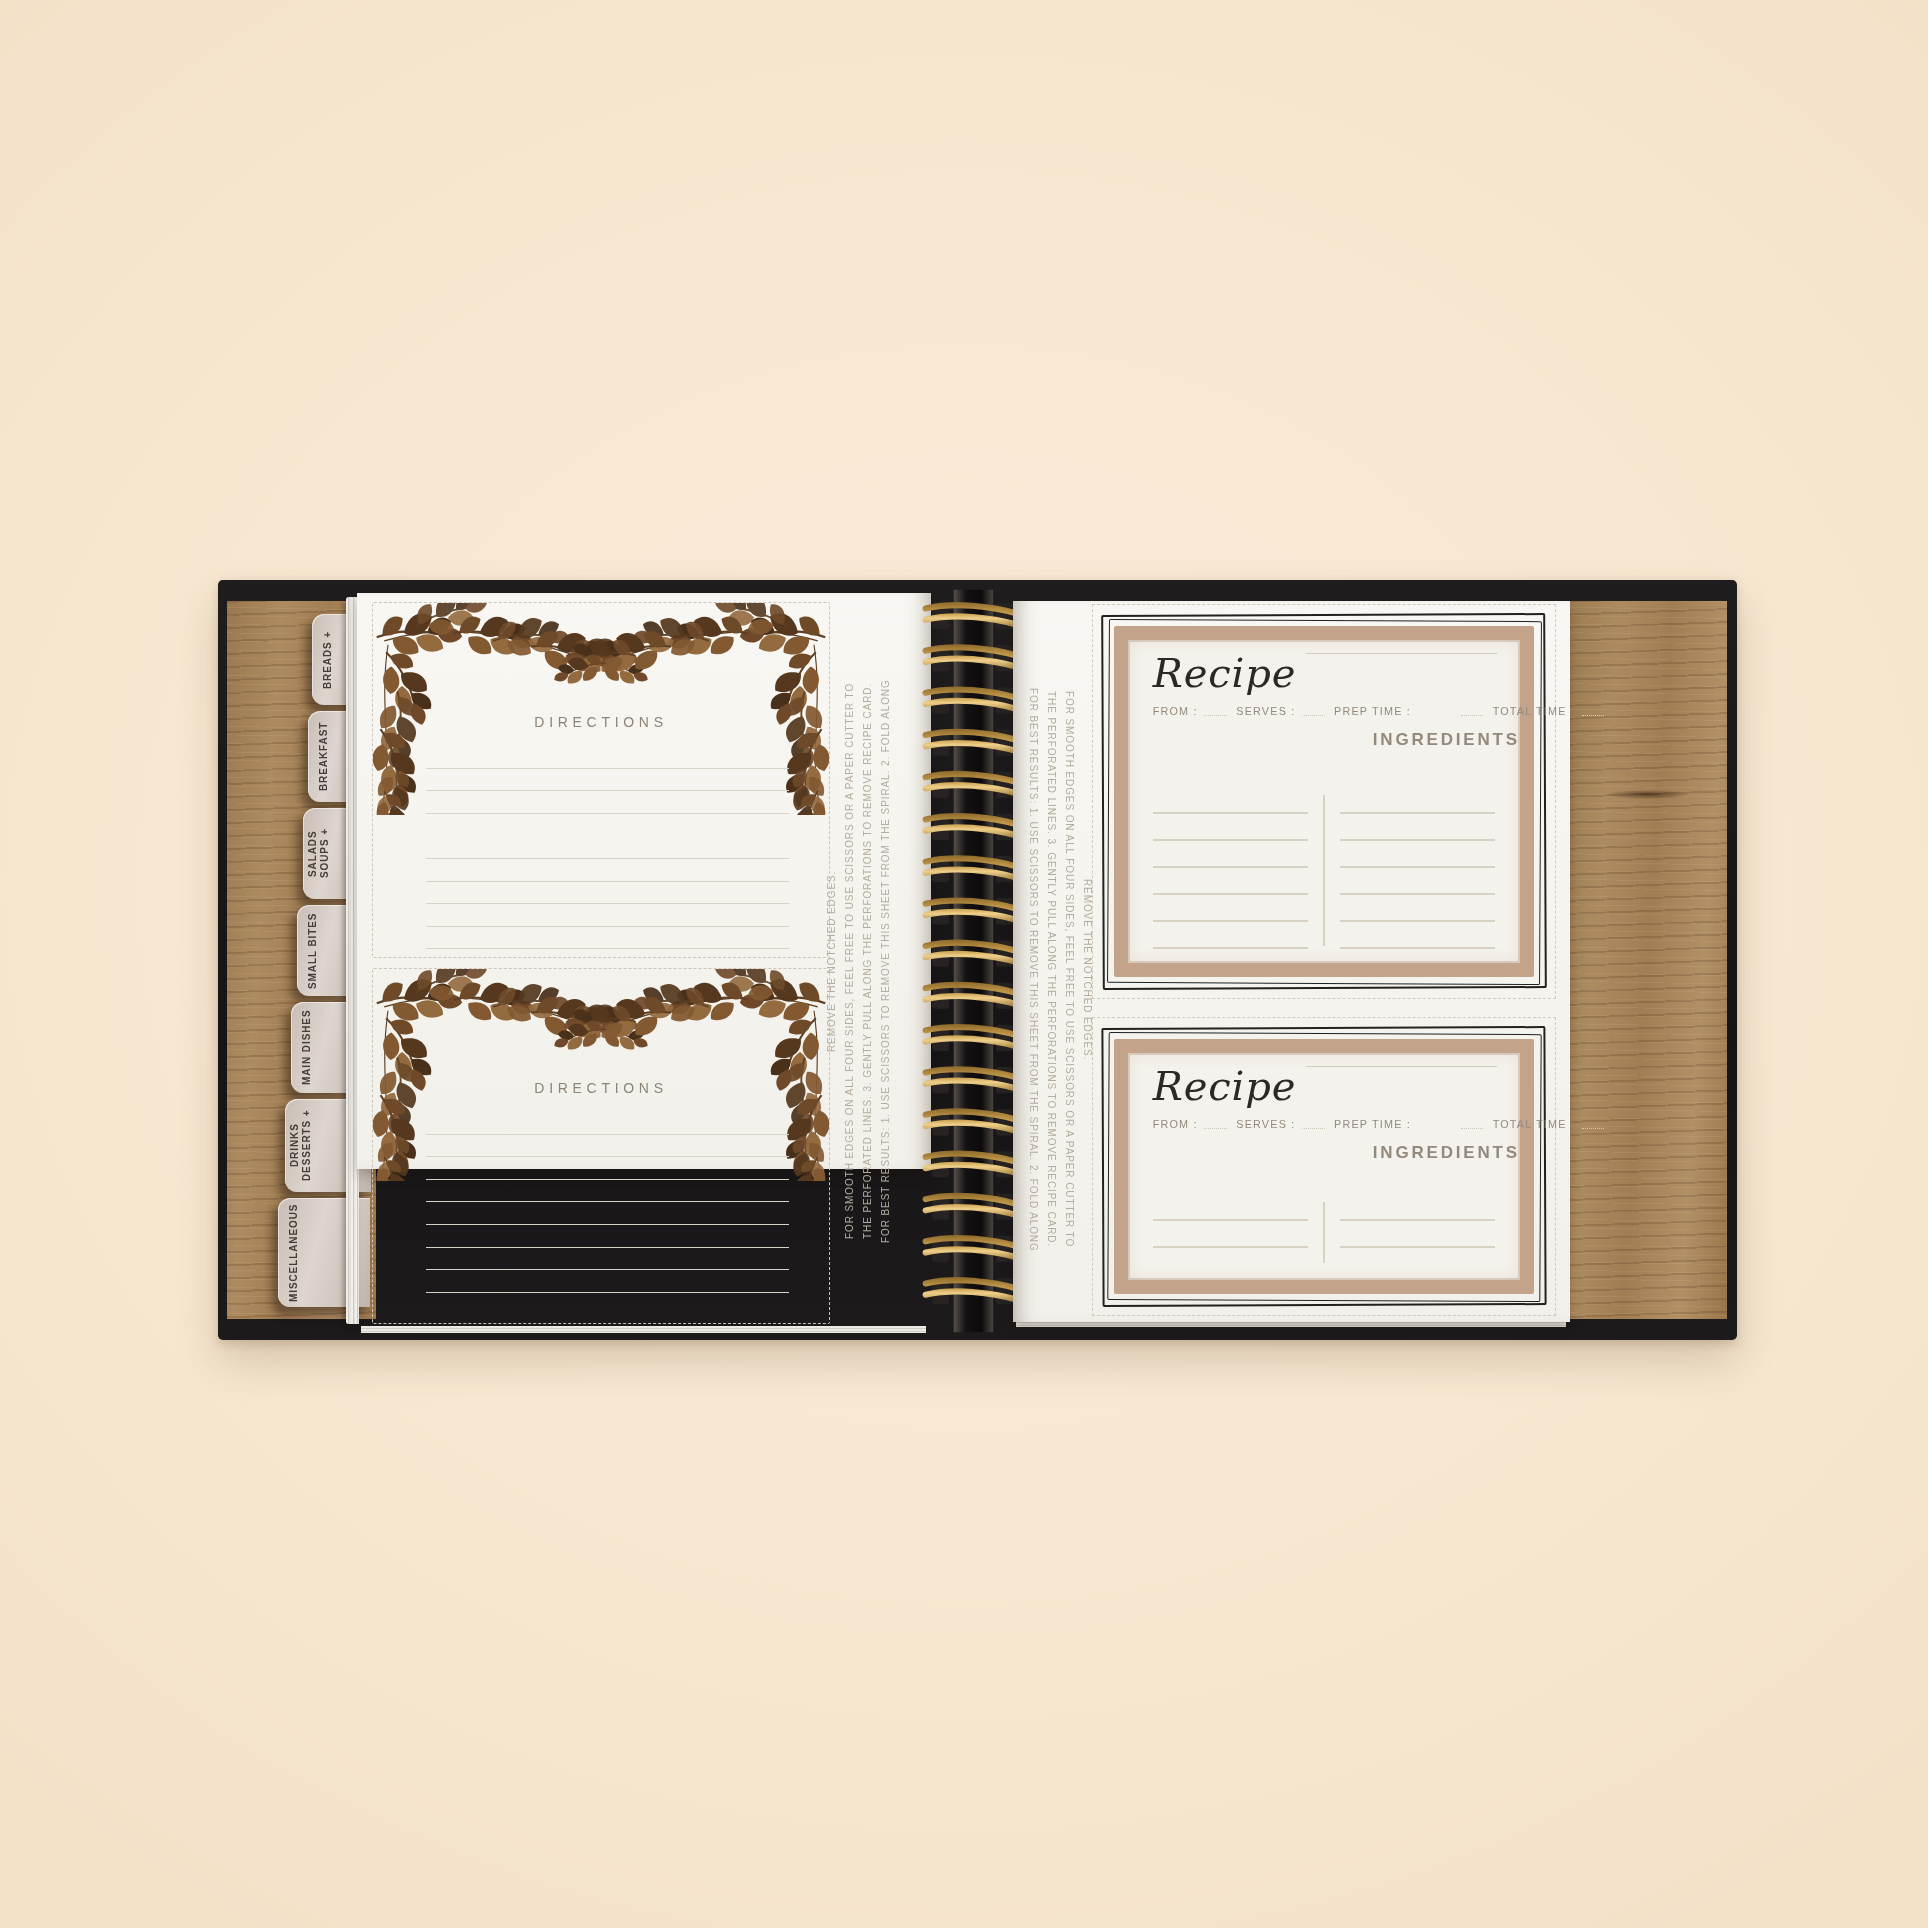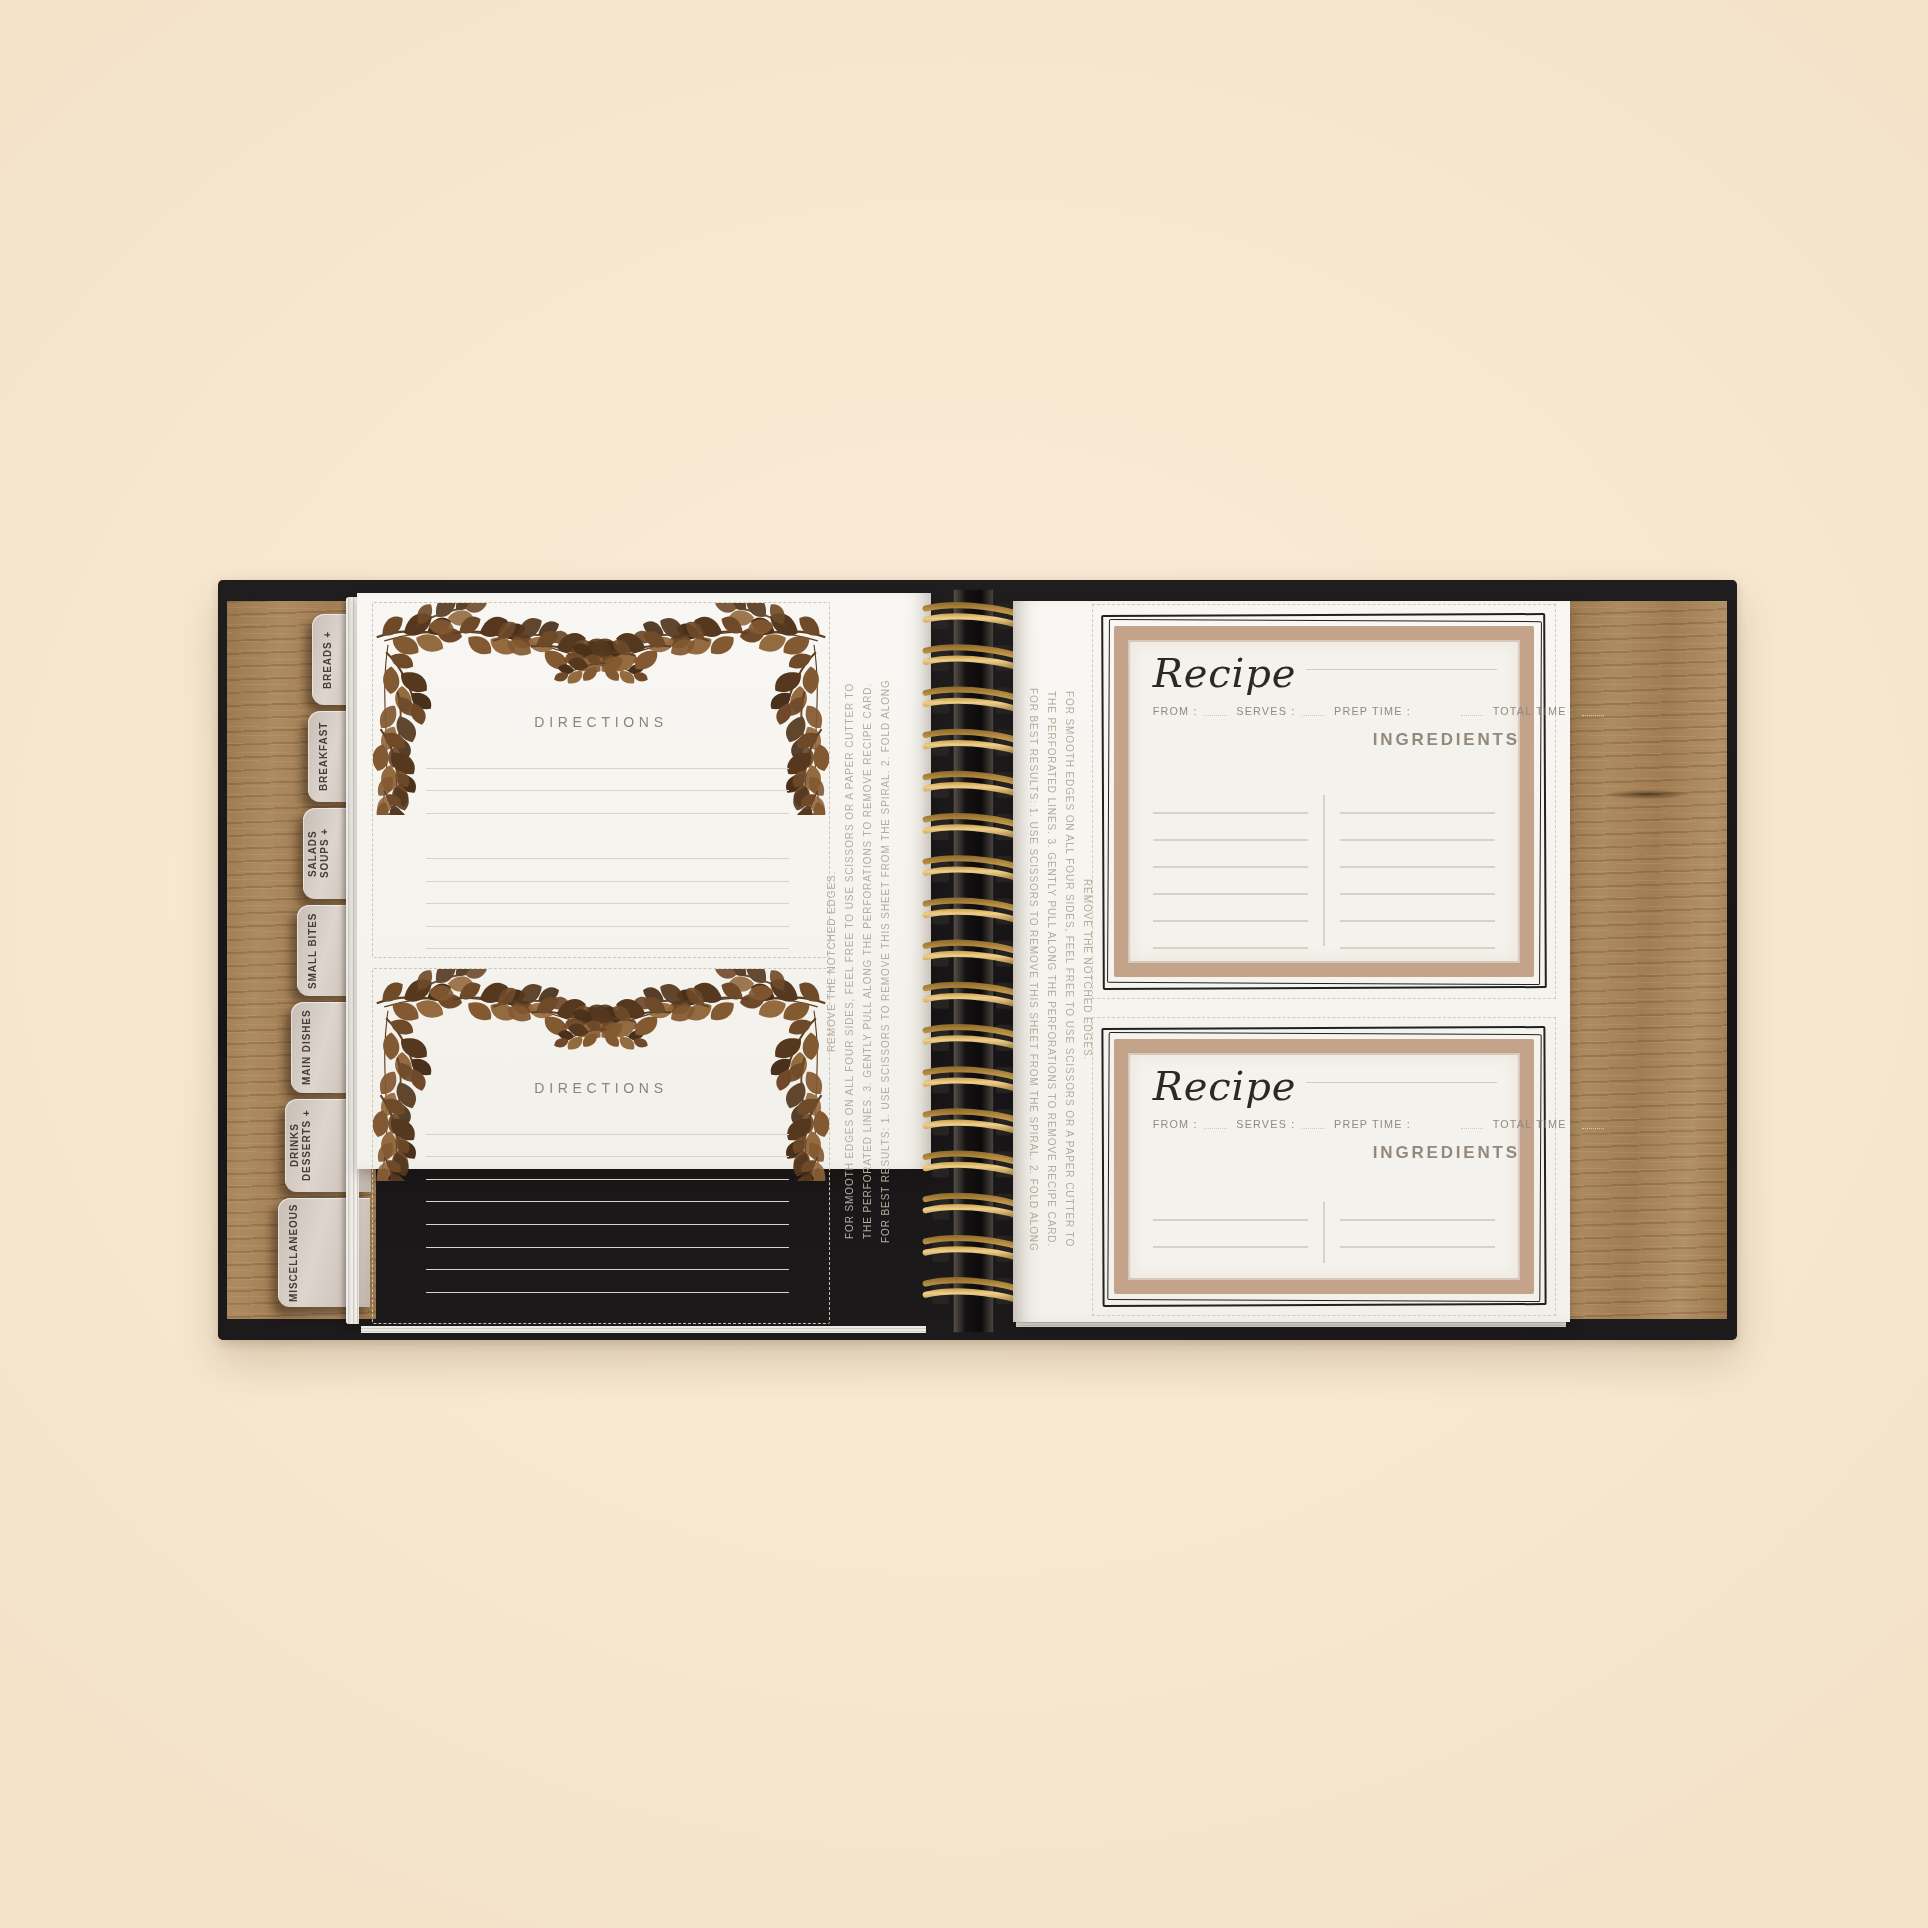--- a/index.html
+++ b/index.html
@@ -74,21 +74,21 @@
   
   .recipe-card{position:absolute;left:89px;width:444px;}
   .recipe-card.rc1{top:13px;height:375px;}
   .recipe-card.rc2{top:426px;height:279px;}
   .perf{position:absolute;inset:-10.4px;border:0.9px dashed #d2cabd;}
   .sketch{position:absolute;border:2.4px solid #232120;border-radius:1.9px;}
   .sketch.outer{inset:0;transform:rotate(-0.25deg);}
   .sketch.inner{inset:5.6px;border-width:1.4px;transform:rotate(0.3deg);}
   .tan-frame{position:absolute;inset:12.2px;border:14px solid #c3a389;border-radius:1.9px;
     background:#f4f2ec;box-shadow:inset 0 0 0 1.9px rgba(146,106,74,.25), inset 0 0 17px rgba(146,106,74,.12);}
-  .recipe-head{display:flex;align-items:center;margin:13px 21px 0 24.5px;}
+  .recipe-head{display:flex;align-items:flex-start;margin:13px 21px 0 24.5px;}
   .recipe-script{font-family:"DejaVu Serif","Liberation Serif",serif;font-style:italic;
     font-size:40px;line-height:41px;color:#2c2823;letter-spacing:0.9px;}
   .head-rule{flex:1;border-bottom:1.9px solid #d2cbbe;margin:0 1.9px 8.5px 9.4px;}
   .meta-row{display:flex;align-items:flex-end;margin:11.3px 22.6px 0 24.5px;
     color:#93897c;font-size:10.8px;letter-spacing:1.2px;white-space:nowrap;}
   .meta{display:flex;align-items:flex-end;}
   .meta.m-from{flex:1.7;}  .meta.m-serves{flex:1;}  .meta.m-prep{flex:1.15;gap:43px;}  .meta.m-total{flex:1.15;}
   .mline{flex:1;border-bottom:1.4px dotted #cfc7b9;margin:0 9.4px 1.9px 6.6px;min-width:22.6px;}
   .meta:last-child .mline{margin-right:0;}
   .ing-title{text-align:right;margin-top:12.2px;color:#93897c;font-size:17px;letter-spacing:2.8px;font-weight:bold;}

